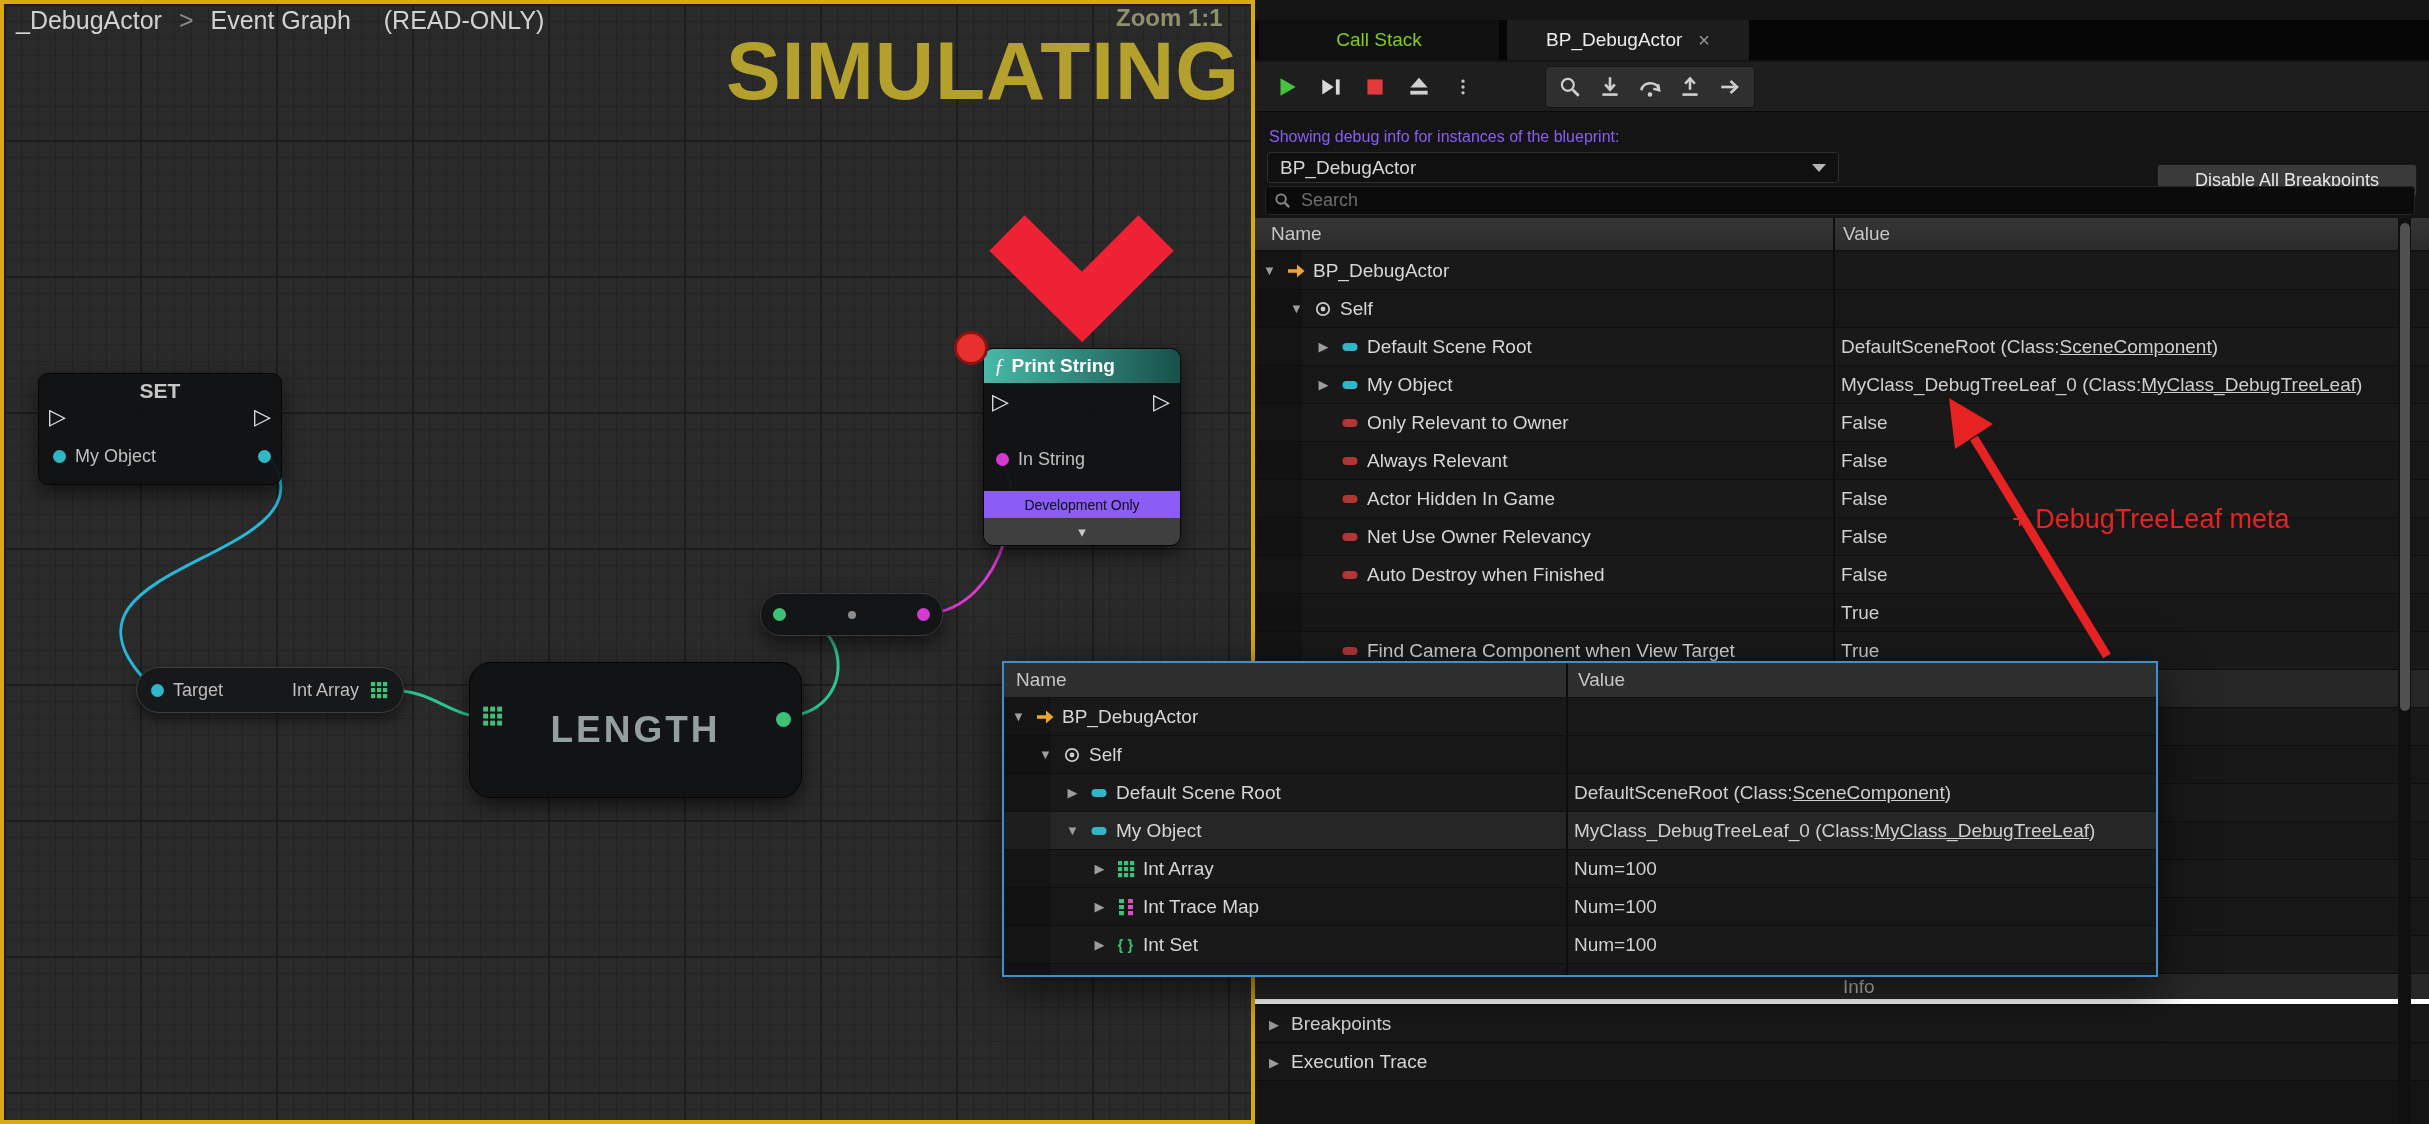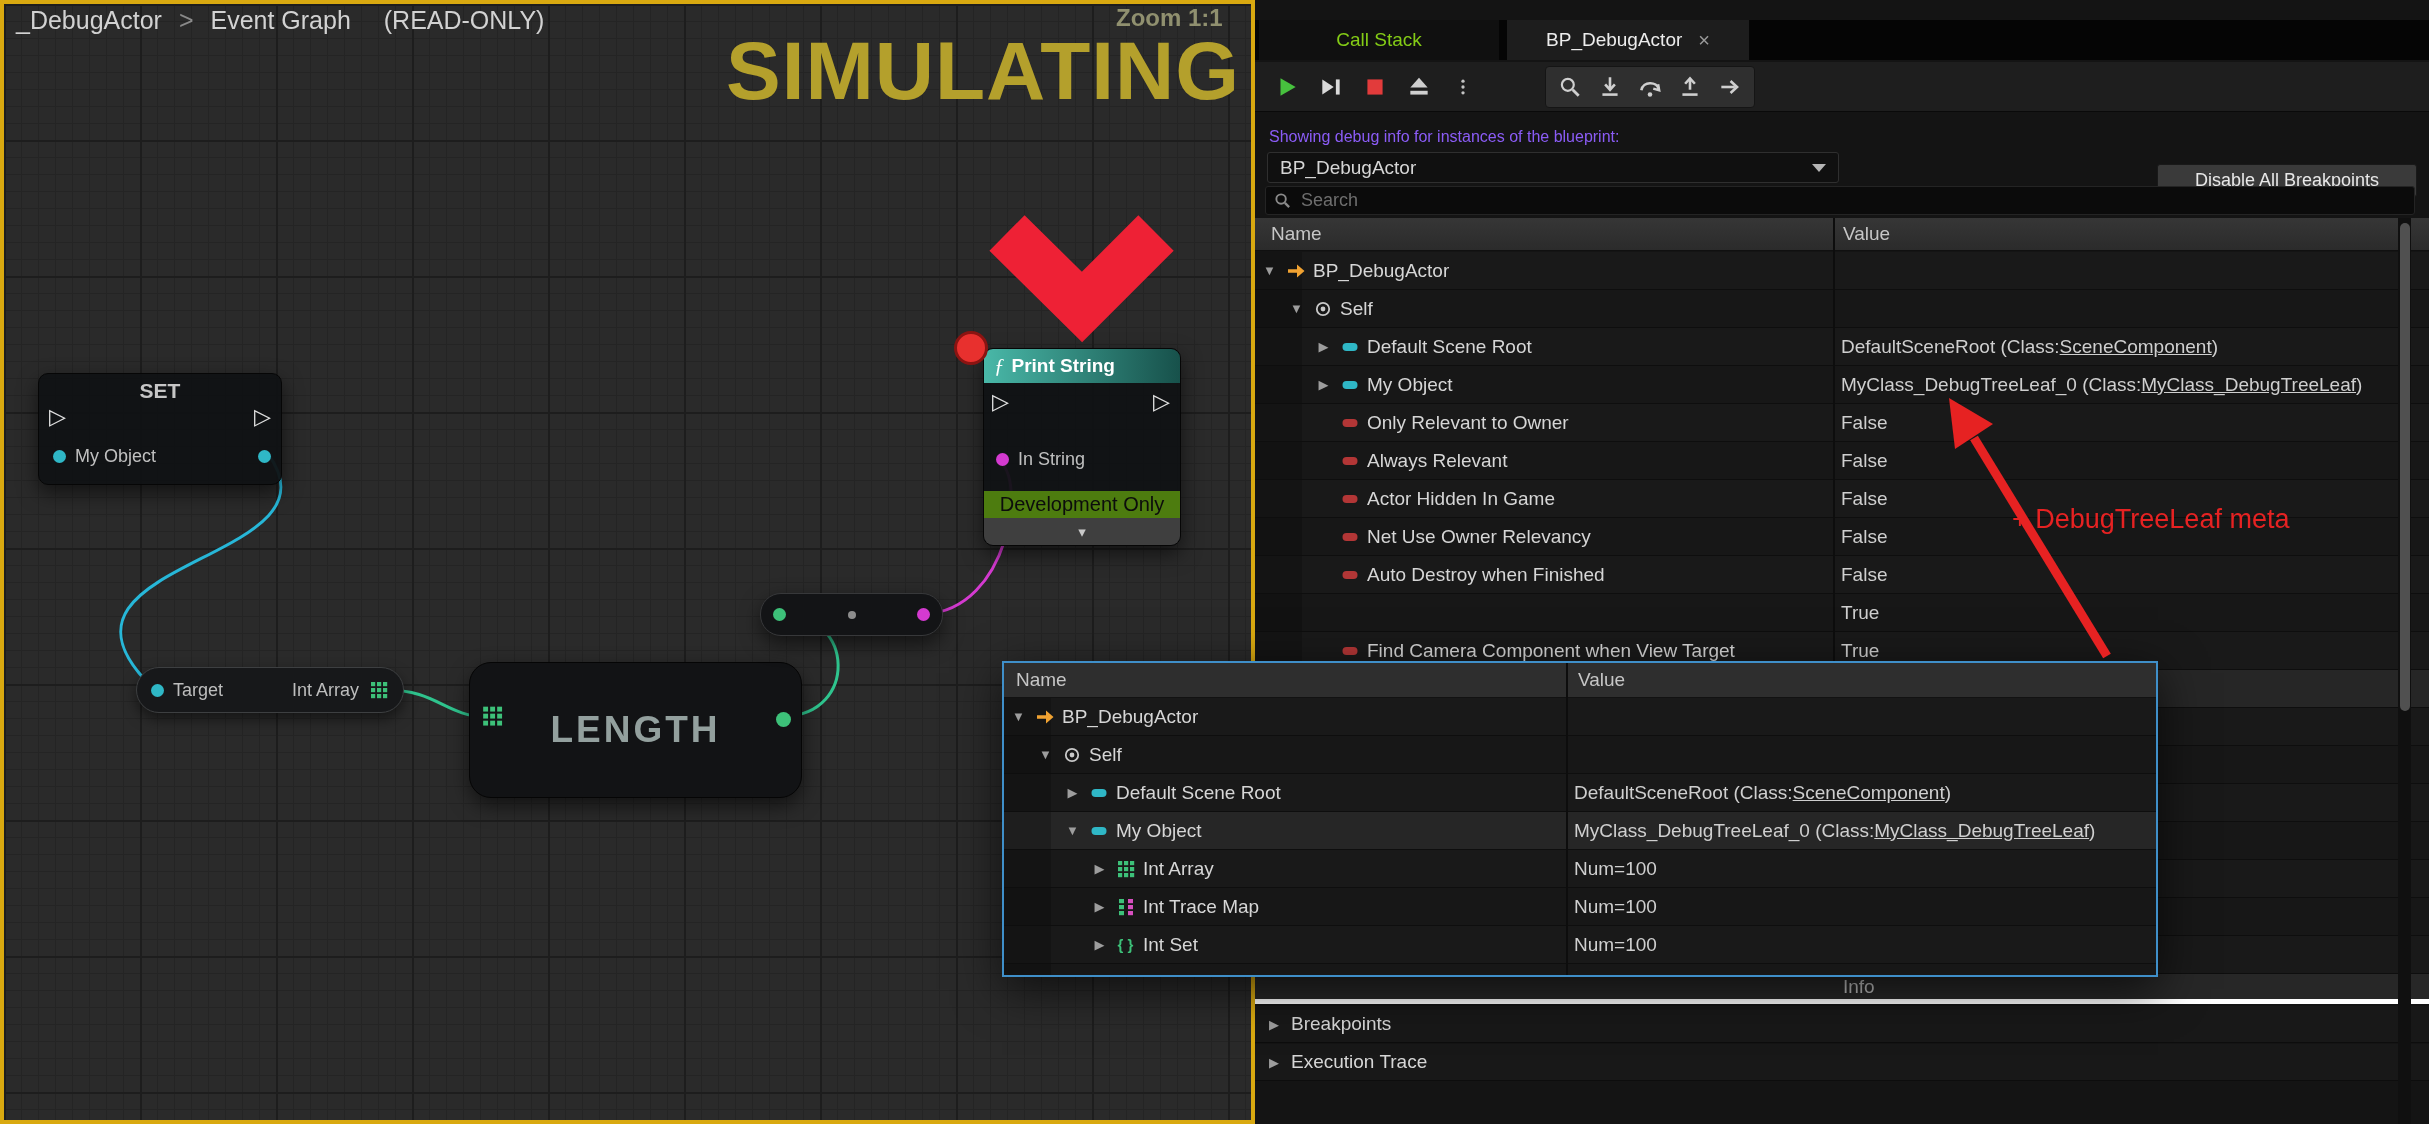--- a/index.html
+++ b/index.html
@@ -47,22 +47,22 @@
   #node-reroute{left:756px;top:589px;width:183px;height:43px;background:#131416;border:1px solid #37383a;border-radius:21px;
     display:flex;align-items:center;justify-content:space-between;padding:0 12px;box-sizing:border-box;}
   #node-reroute .mid{width:8px;height:8px;background:#8d8d8d;}
 
   #node-print{left:979px;top:344px;width:198px;height:198px;overflow:visible;}
   #node-print .phead{height:34px;border-radius:9px 9px 0 0;background:linear-gradient(90deg,#49b8a8,#17514b);
     display:flex;align-items:center;gap:7px;padding-left:10px;color:#fff;}
   #node-print .fglyph{font-family:"Liberation Serif",serif;font-style:italic;font-size:21px;}
   #node-print .ptitle{font-size:19px;font-weight:bold;}
   #node-print .instring{position:absolute;left:12px;top:100px;display:flex;align-items:center;gap:9px;font-size:18px;color:#c0c0c0;}
-  #node-print .devband{position:absolute;left:0;right:0;bottom:27px;height:27px;background:#4d7c0f;color:#0c0c0c;
-    font-size:20px;display:flex;align-items:center;justify-content:center;}
+  #node-print .devband{position:absolute;left:0;right:0;bottom:27px;height:27px;background:#8b5cf6;color:#0c0c0c;
+    font-size:14px;display:flex;align-items:center;justify-content:center;}
   #node-print .collband{position:absolute;left:0;right:0;bottom:0;height:27px;background:#3f3f3f;border-radius:0 0 9px 9px;
     color:#c9c9c9;display:flex;align-items:center;justify-content:center;font-size:15px;}
   #node-print .collband::before{content:"▾";}
 
   #breakpoint{position:absolute;left:950px;top:327px;width:34px;height:34px;border-radius:50%;
     background:#e8302e;border:3px solid #8a1412;box-sizing:border-box;z-index:12;}
 
   
   #panel{position:absolute;left:1255px;top:0;width:1174px;height:1124px;background:#141414;}
   #winstrip{position:absolute;left:0;top:0;width:100%;height:20px;background:#0b0b0b;overflow:hidden;}

